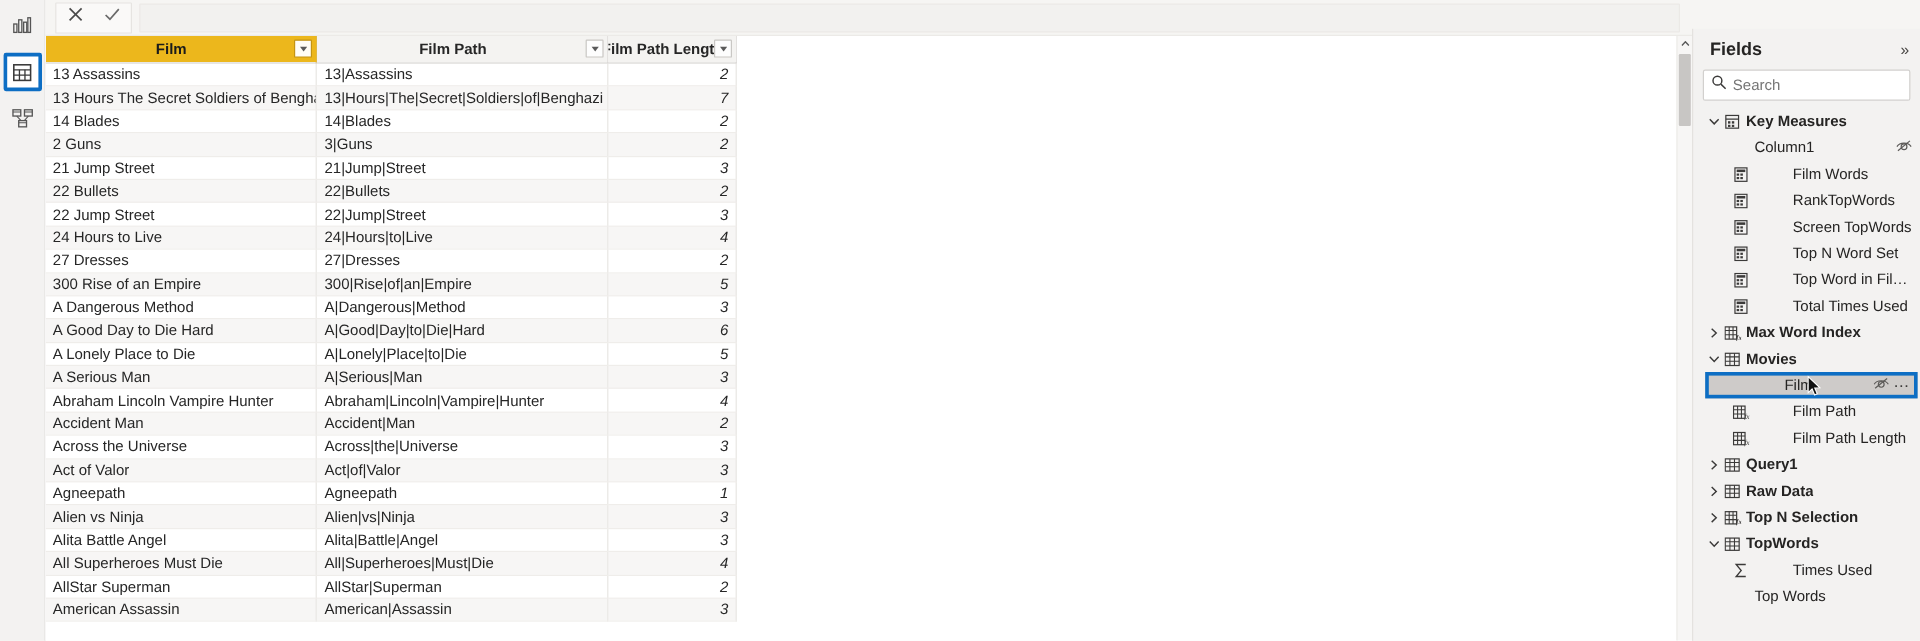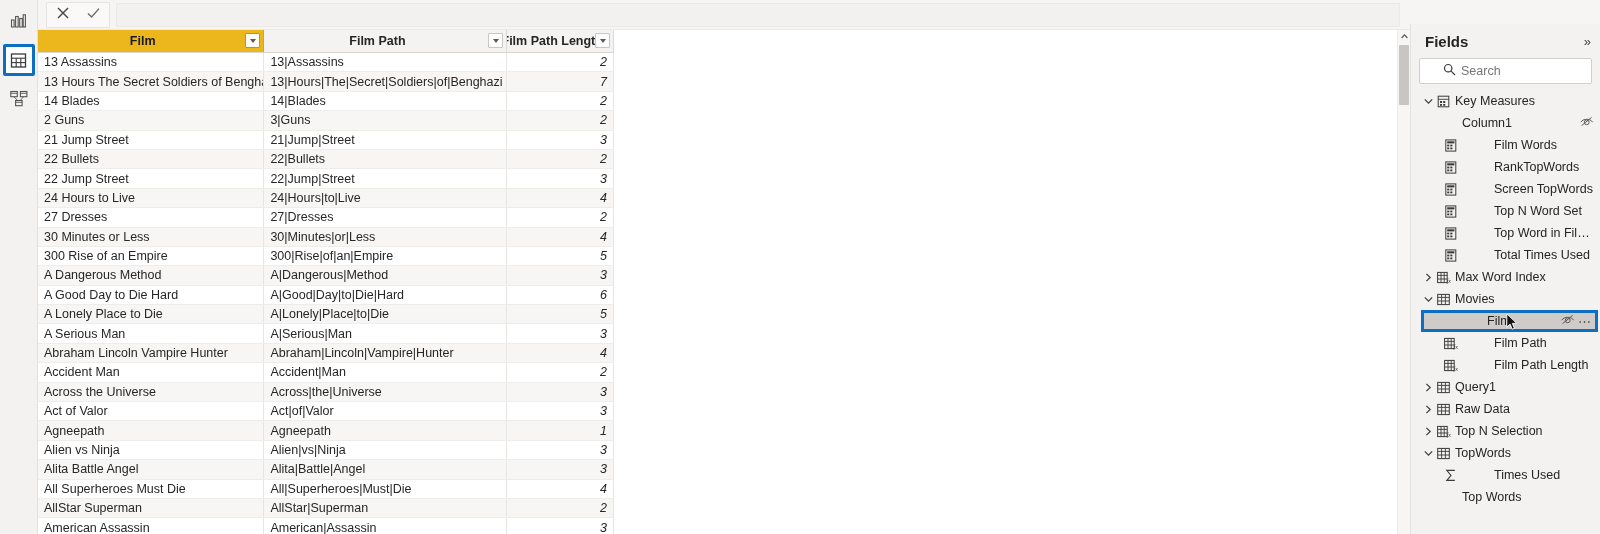--- a/index.html
+++ b/index.html
@@ -241,21 +241,21 @@
     letter-spacing: -1px;
   }
   .search-row {
     height: 26px;
     margin: 0 8px 6px 8px;
     display: flex;
     align-items: center;
     background: #ffffff;
     border: 1px solid #d2d0ce;
     border-radius: 2px;
-    padding: 0 23px;
+    padding: 0 6px;
   }
   .search-row svg { margin-right: 5px; flex: none; }
   .search-input {
     border: none;
     outline: none;
     background: transparent;
     font-size: 12.5px;
     color: #605e5c;
     font-family: "Liberation Sans", sans-serif;
     width: 100%;
@@ -282,21 +282,21 @@
     color: #3b3a39;
     font-size: 9px;
   }
   .node .tico {
     width: 17px; min-width: 17px;
     display: flex; align-items: center; justify-content: center;
     color: #3b3a39;
     margin-right: 3px;
   }
   .node .nlabel { overflow: hidden; text-overflow: ellipsis; }
-  .node.lvl-table { padding-left: 10px; }
+  .node.lvl-table { padding-left: 10px; font-weight: bold; }
   .node.lvl-field { padding-left: 31px; gap: 32px; }
   .node.lvl-field-noicon { padding-left: 51px; }
 
   .node.selected {
     background: #cecbc9;
     outline: 3px solid #0d6ec4;
     outline-offset: -3px;
     z-index: 3;
     margin: 0 2px 0 10px;
   }
@@ -448,25 +448,20 @@
                 <td class="c-film">24 Hours to Live</td>
                 <td class="c-path">24|Hours|to|Live</td>
                 <td class="c-len num">4</td>
               </tr>
               <tr>
                 <td class="c-film">27 Dresses</td>
                 <td class="c-path">27|Dresses</td>
                 <td class="c-len num">2</td>
               </tr>
               <tr>
-                <td class="c-film">30 Minutes or Less</td>
-                <td class="c-path">30|Minutes|or|Less</td>
-                <td class="c-len num">4</td>
-              </tr>
-              <tr>
                 <td class="c-film">300 Rise of an Empire</td>
                 <td class="c-path">300|Rise|of|an|Empire</td>
                 <td class="c-len num">5</td>
               </tr>
               <tr>
                 <td class="c-film">A Dangerous Method</td>
                 <td class="c-path">A|Dangerous|Method</td>
                 <td class="c-len num">3</td>
               </tr>
               <tr>

